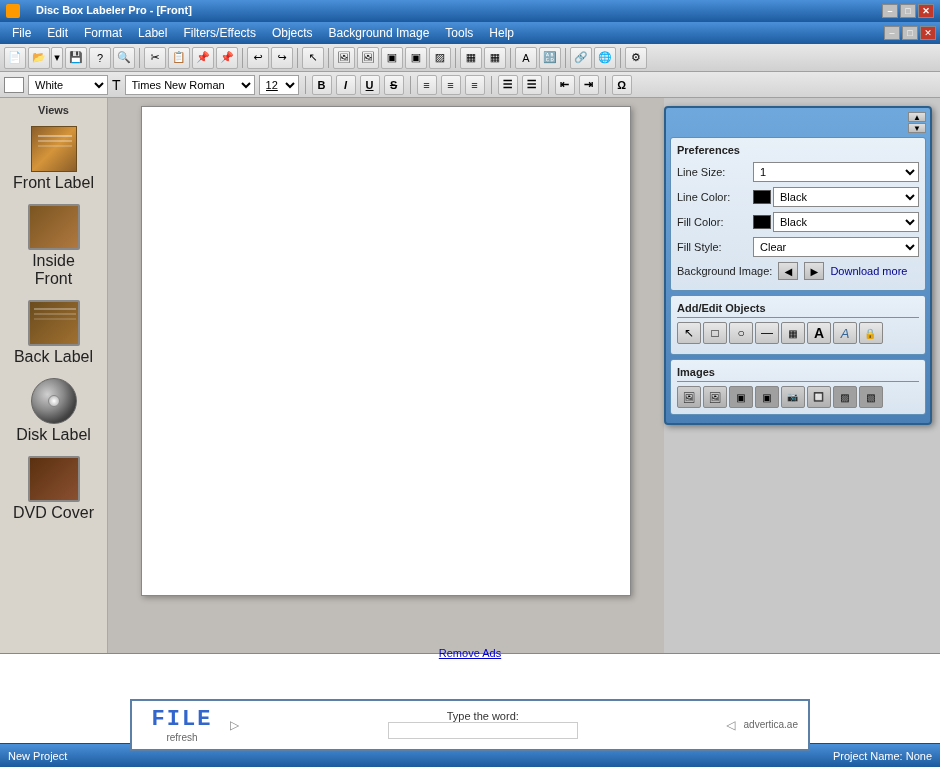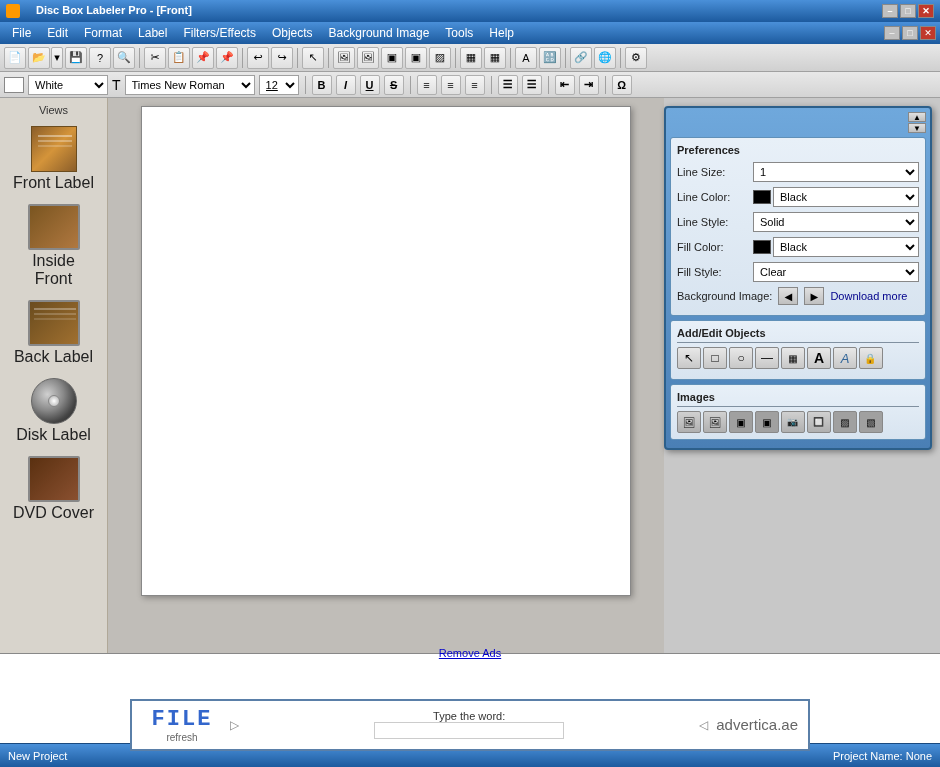--- a/index.html
+++ b/index.html
@@ -71,21 +71,21 @@
     }
 
     
     .sidebar {
       width: 108px; background: #d8d4cc;
       border-right: 1px solid #b0a898;
       display: flex; flex-direction: column; align-items: center;
       padding: 4px 0; gap: 4px; overflow-y: auto;
     }
     .views-label {
-      font-size: 11px; color: #333; font-weight: normal;
+      font-size: 11px; color: #333; font-weight: bold;
       padding: 2px 0; text-align: center; width: 100%;
     }
     .sidebar-item {
       display: flex; flex-direction: column; align-items: center;
       cursor: pointer; padding: 4px; width: 90px;
     }
     .sidebar-thumb {
       width: 54px; height: 54px;
       border: 2px solid #888;
       display: flex; align-items: center; justify-content: center;
@@ -201,21 +201,21 @@
     .ad-refresh { font-size: 10px; color: #666; cursor: pointer; text-align: center; }
     .ad-arrow { font-size: 12px; color: #888; }
     .ad-input { flex: 1; height: 28px; border: 1px solid #ccc; font-size: 13px; padding: 0 6px; }
     .ad-type-label { font-size: 11px; color: #333; text-align: center; }
     .download-btn {
       background: #4ab848;
       color: white; font-size: 14px; font-weight: bold;
       border: none; padding: 6px 16px; cursor: pointer; border-radius: 3px;
       text-transform: uppercase;
     }
-    .ad-site { font-size: 15px; color: #666; text-align: right; }
+    .ad-site { font-size: 10px; color: #666; text-align: right; }
 
     
     .status-bar {
       height: 24px; background: linear-gradient(to bottom, #4a90d9, #1c5a9e);
       display: flex; align-items: center; padding: 0 8px;
       color: white; font-size: 11px; border-top: 1px solid #1a4a80;
     }
     .status-left { flex: 1; }
     .status-center { flex: 2; text-align: center; }
     .status-right { flex: 1; text-align: right; }
@@ -403,26 +403,20 @@
       <div class="prefs-row">
         <span class="prefs-label">Line Color:</span>
         <div style="display:flex;align-items:center;flex:1;gap:2px;">
           <span class="color-swatch"></span>
           <select class="prefs-select" style="flex:1;">
             <option>Black</option>
           </select>
         </div>
       </div>
 
-      <div class="prefs-row">
-        <span class="prefs-label">Line Style:</span>
-        <select class="prefs-select">
-          <option>Solid</option>
-        </select>
-      </div>
 
       <div class="prefs-row">
         <span class="prefs-label">Fill Color:</span>
         <div style="display:flex;align-items:center;flex:1;gap:2px;">
           <span class="color-swatch"></span>
           <select class="prefs-select" style="flex:1;">
             <option>Black</option>
           </select>
         </div>
       </div>

